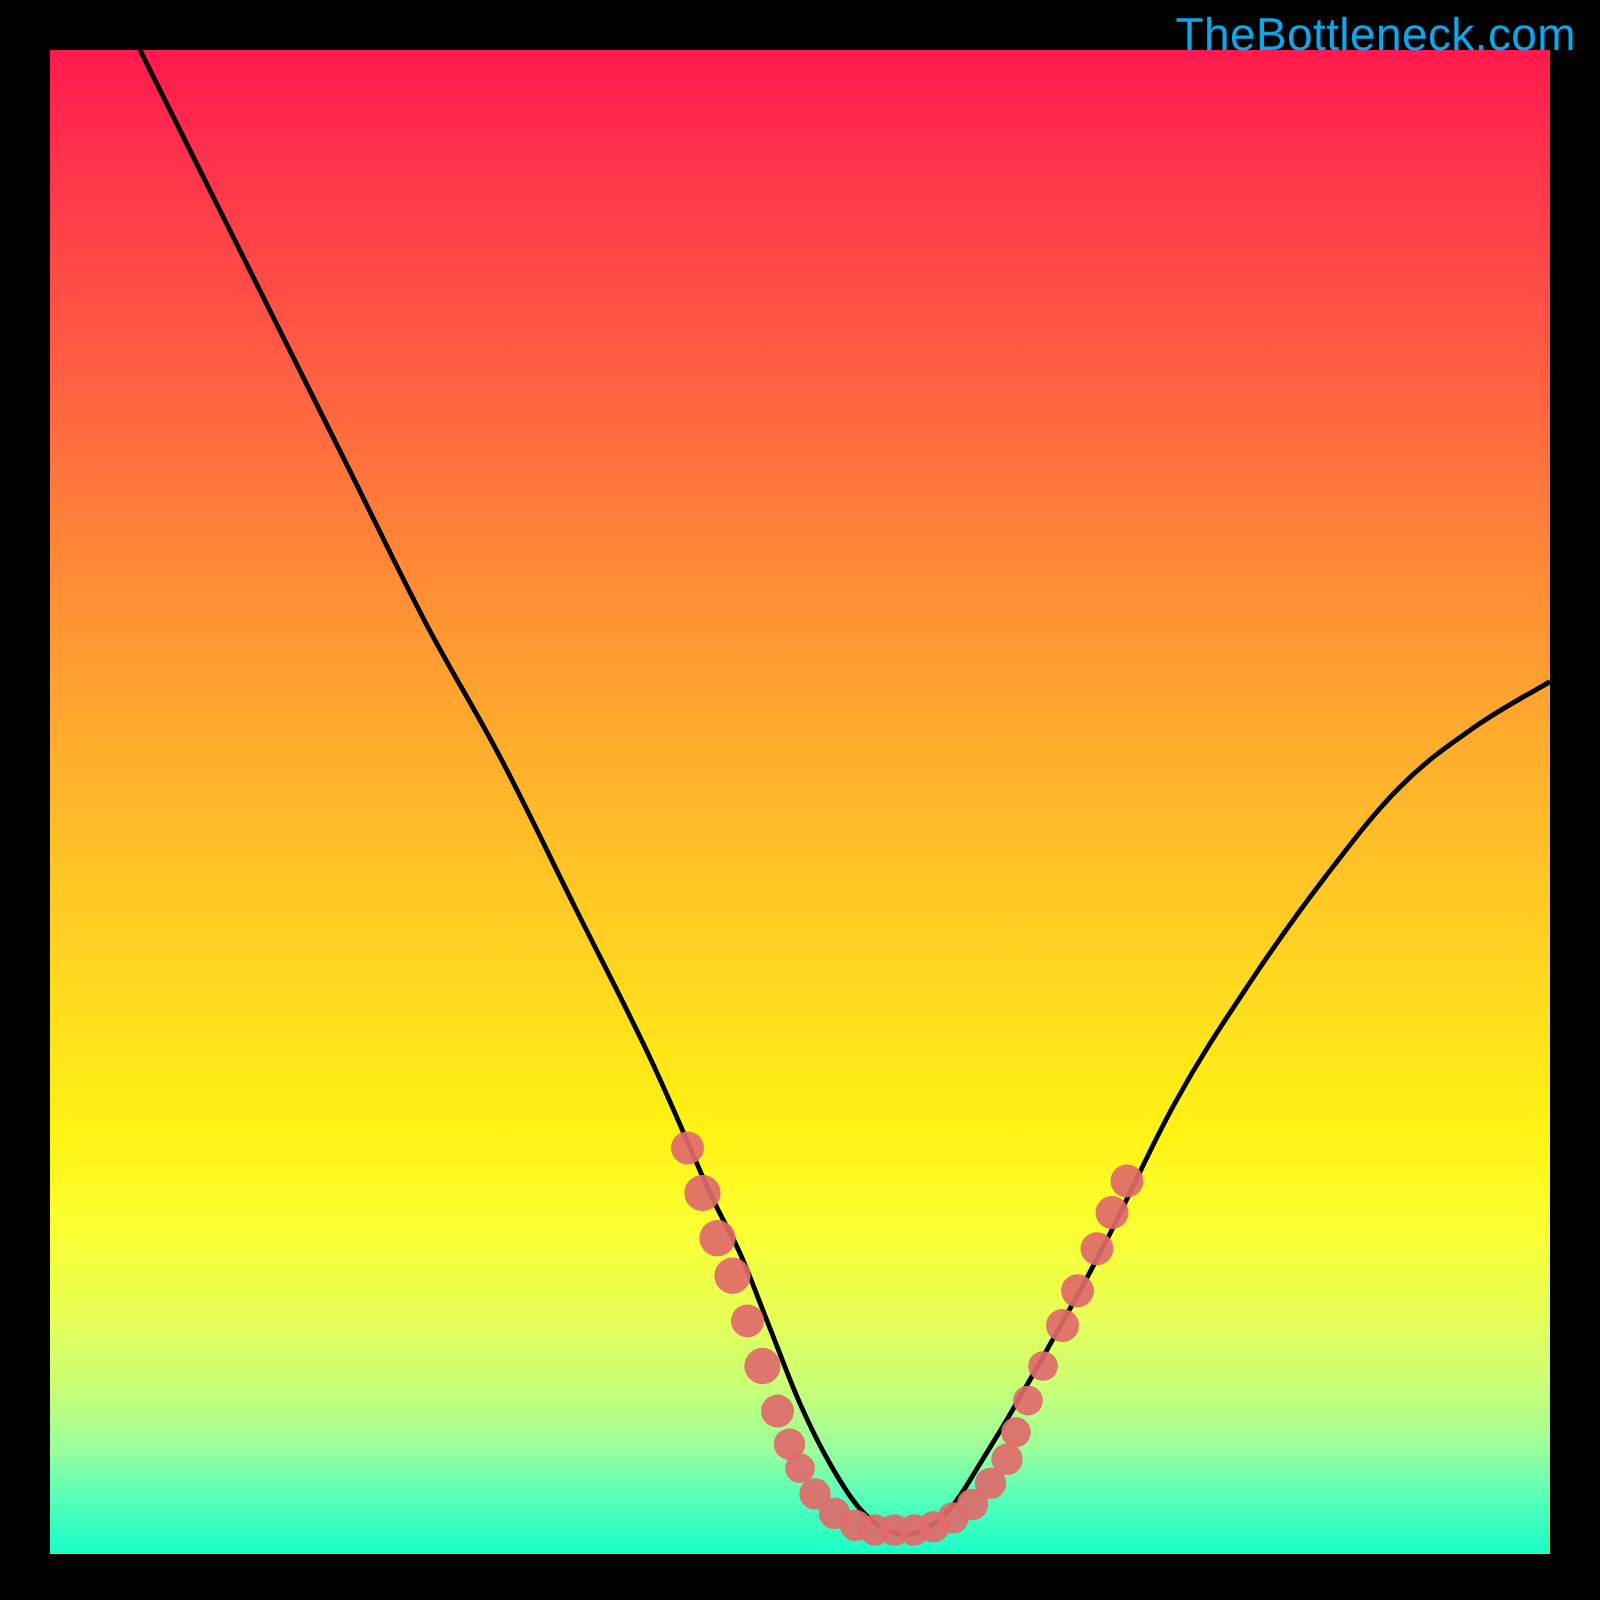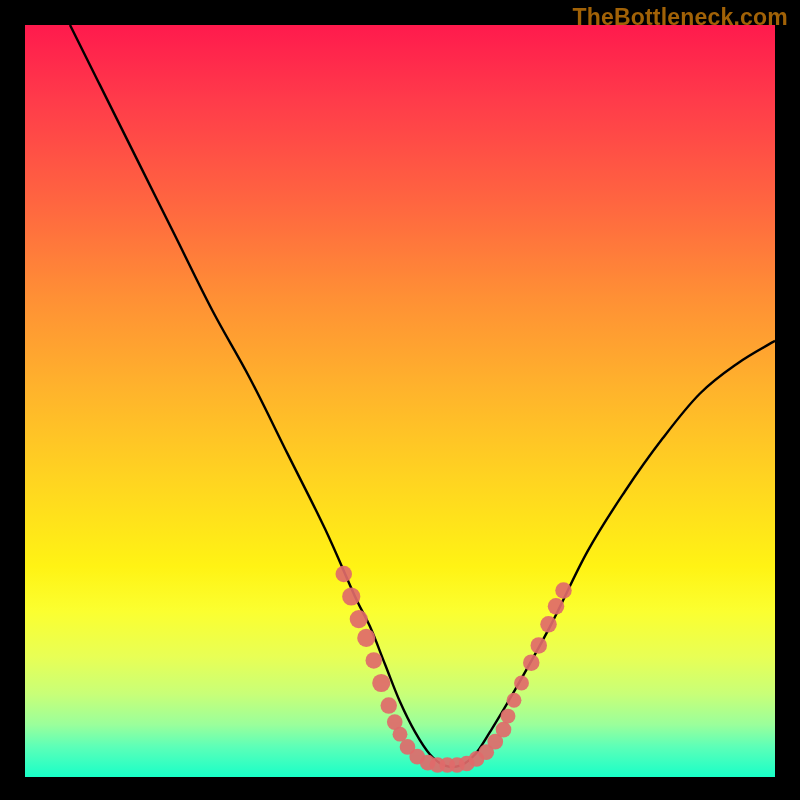--- a/index.html
+++ b/index.html
@@ -38,23 +38,23 @@
       #c8ff78 89%,
       #9bff9b 93%,
       #5cffb8 96%,
       #18ffc8 100%
     );
   }
   .watermark {
     position: absolute;
     top: 4px;
     right: 12px;
-    color: #a16207;
+    color: #0ea5e9;
     font-size: 23px;
-    font-weight: 700;
+    font-weight: 400;
     letter-spacing: 0.2px;
     user-select: none;
   }
   svg.curve {
     position: absolute;
     left: 0;
     top: 0;
     width: 750px;
     height: 752px;
   }

